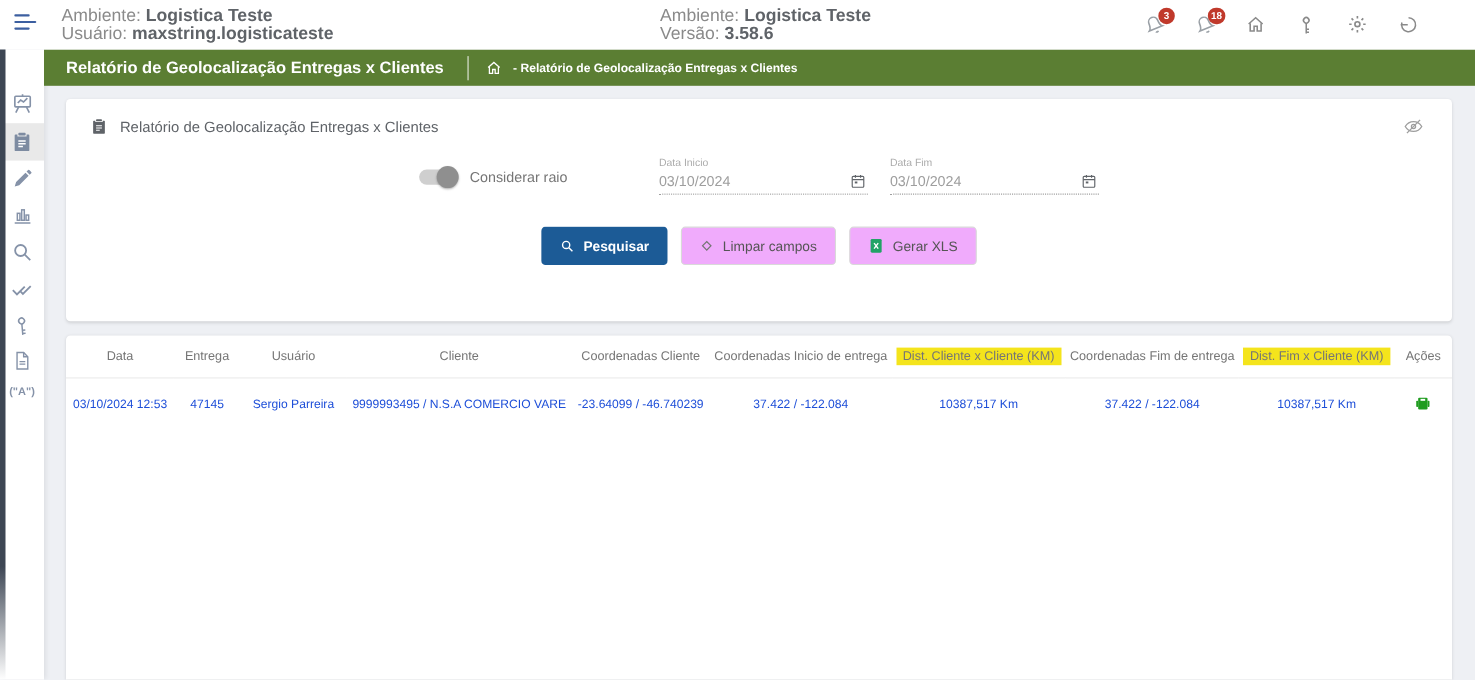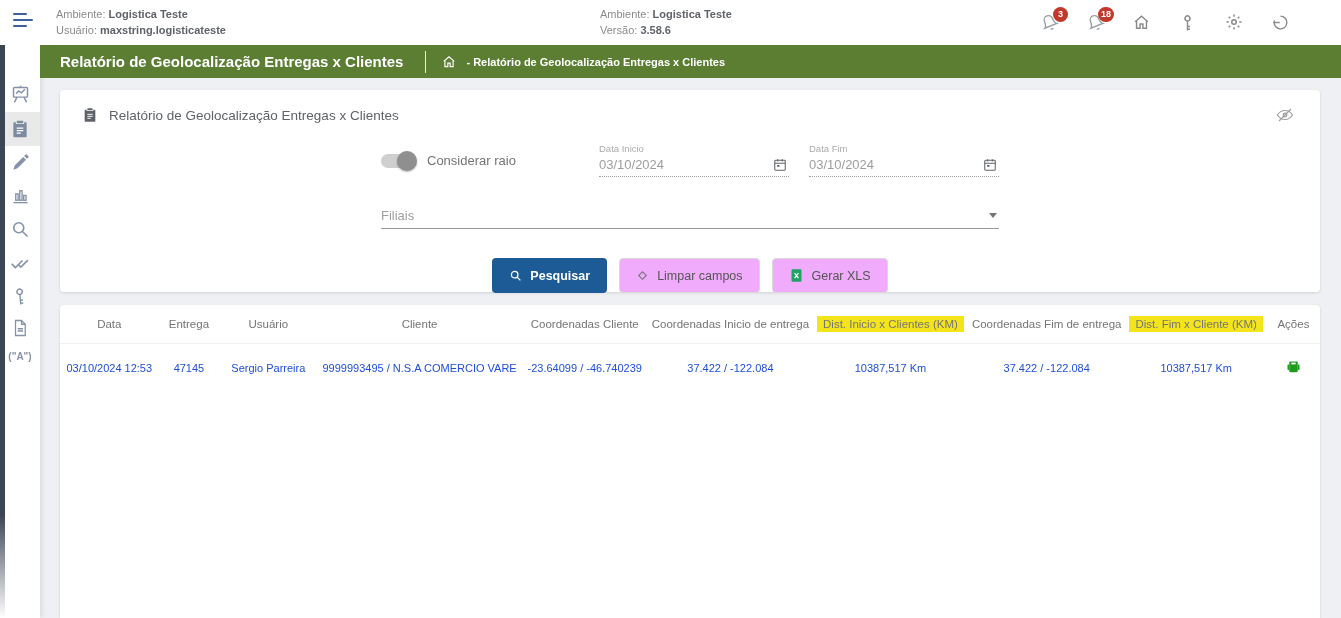--- a/index.html
+++ b/index.html
@@ -12,21 +12,21 @@
   }
   svg { display:block; }
 
   
   .topbar { position:absolute; top:0; left:0; right:0; height:45px; background:#fff; z-index:5; }
   .hamburger { position:absolute; left:13px; top:13px; width:22px; height:18px; cursor:pointer; }
   .hamburger span { display:block; height:2px; background:#3c5fa0; margin-bottom:4px; border-radius:1px; }
   .hamburger span:nth-child(1){ width:14px; }
   .hamburger span:nth-child(2){ width:20px; }
   .hamburger span:nth-child(3){ width:14px; }
-  .env-block { position:absolute; top:7px; font-size:11px; line-height:15.5px; color:#8a8a8a; }
+  .env-block { position:absolute; top:7px; font-size:16px; line-height:15.5px; color:#8a8a8a; }
   .env-block b { color:#5f6368; font-weight:bold; }
   .env-left { left:56px; }
   .env-center { left:600px; }
   .topbar-icons { position:absolute; right:52px; top:13px; display:flex; align-items:center; gap:29px; }
   .tb-ic { position:relative; cursor:pointer; }
   .badge { position:absolute; top:-7px; right:-10px; min-width:15px; height:15px; padding:0 3px;
            background:#c0392b; border-radius:8px; color:#fff; font-size:9px; font-weight:bold;
            display:flex; align-items:center; justify-content:center; }
 
   
@@ -288,24 +288,20 @@
             <svg width="14" height="14" viewBox="0 0 24 24" fill="none" stroke="#5f6368" stroke-width="1.8">
               <rect x="3" y="4" width="18" height="17" rx="1.5"></rect>
                 <path d="M3 9h18M8 2v4M16 2v4"></path>
               <rect x="7" y="12" width="4" height="3" fill="#5f6368" stroke="none"></rect>
             </svg>
             </span>
         </div>
       </div>
     </div>
 
-    <div class="select-row">
-      <span class="select-label">Filiais</span>
-      <span class="caret"></span>
-    </div>
 
     <div class="btn-row">
       <button class="btn btn-primary">
         <span>
           <svg width="13" height="13" viewBox="0 0 24 24" fill="none" stroke="#ffffff" stroke-width="2.4">
             <circle cx="10.5" cy="10.5" r="6"></circle>
               <path d="M15 15l6 6"></path>
           </svg>
           </span>
         <span>Pesquisar</span>
@@ -347,21 +343,21 @@
     </colgroup>
     <thead>
       <tr>
         <th>Data</th>
         <th>Entrega</th>
         <th>Usuário</th>
         <th>Cliente</th>
         <th>Coordenadas Cliente</th>
         <th>Coordenadas Inicio de entrega</th>
         <th>
-          <span class="hl">Dist. Inicio x Clientes (KM)</span></th>
+          <span class="hl">Dist. Cliente x Cliente (KM)</span></th>
         <th>Coordenadas Fim de entrega</th>
         <th>
           <span class="hl">Dist. Fim x Cliente (KM)</span></th>
         <th>Ações</th>
       </tr>
     </thead>
     <tbody>
       <tr>
         <td>03/10/2024 12:53</td>
         <td>47145</td>

